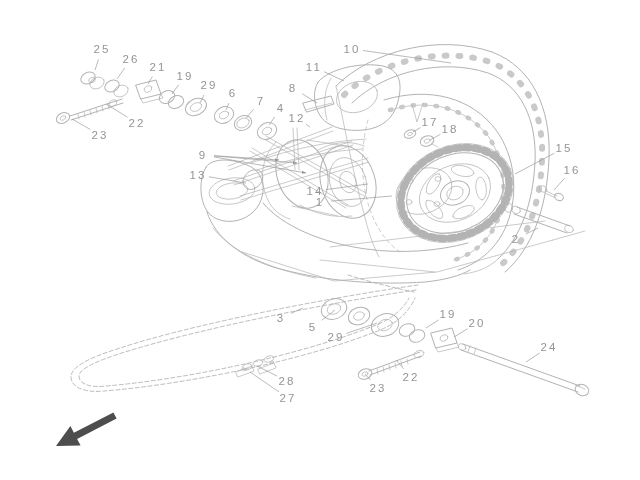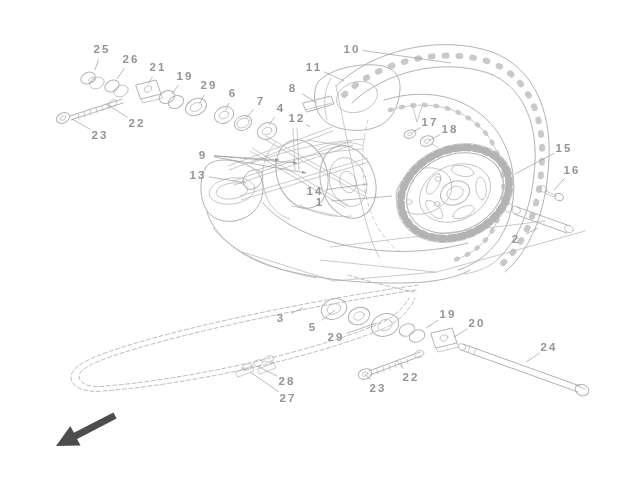--- a/index.html
+++ b/index.html
@@ -1,17 +1,17 @@
 <!DOCTYPE html>
 <html style="--line: #b3b3b3; --line-light: #c9c9c9; --label: #949494; --arrow: #4d4d4d; --bg: #ffffff;"><head>
 <meta charset="utf-8">
 <style>
   html,body{margin:0;padding:0;background:#fff;}
   body{width:640px;height:480px;overflow:hidden;font-family:"Liberation Sans",sans-serif;}
-  .canvas{position:relative;width:584px;height:480px;background:var(--bg,#ffffff);font-weight:bold;}
+  .canvas{position:relative;width:584px;height:480px;background:var(--bg,#ffffff);}
   svg{position:absolute;left:0;top:0;}
   .art{fill:none;stroke:var(--line,#b3b3b3);stroke-width:1;stroke-linecap:round;stroke-linejoin:round;}
   .thin{stroke-width:.7;}
   .lt{stroke:var(--line-light,#c9c9c9);}
   .teeth{stroke-width:7.5;stroke-dasharray:4.5 5.2;}
   .ticks{stroke-width:6;stroke-dasharray:1.8 12;}
   .nips{stroke-width:4.5;stroke-dasharray:1.5 10;}
   .dash{stroke-dasharray:3.5 3.5;}
   .chain{stroke-dasharray:4 2.5;stroke-width:.9;}
   .leader{stroke:var(--label,#979797);stroke-width:.65;fill:none;}

